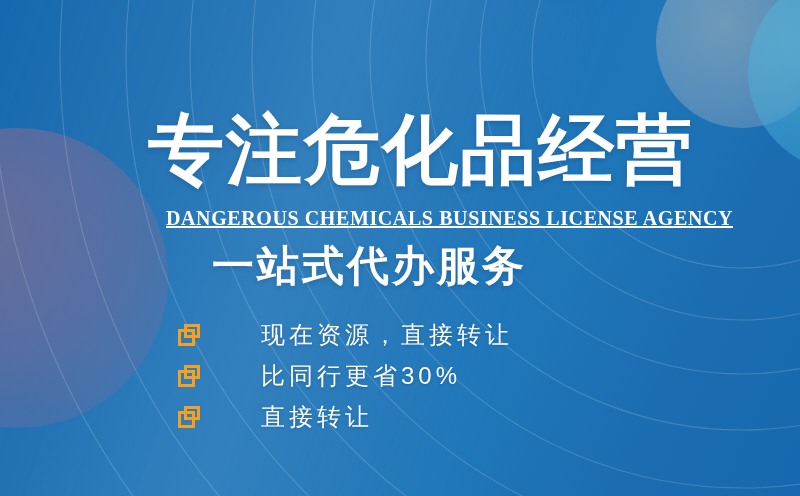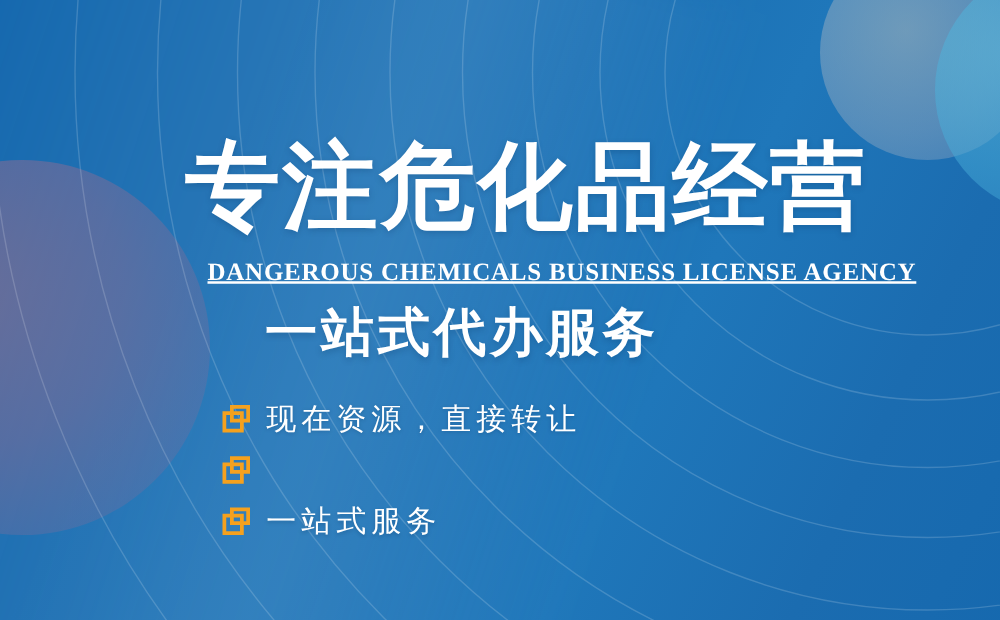--- a/index.html
+++ b/index.html
@@ -153,20 +153,21 @@
     position: absolute;
     left: 178px;
     top: 316px;
   }
 
   .bullet-row {
     display: flex;
     align-items: center;
     height: 38px;
     margin-bottom: 3px;
+    gap: 48px;
   }
 
   .bullet-icon {
     position: relative;
     width: 22px;
     height: 22px;
     margin-right: 13px;
     flex: 0 0 auto;
   }
   .bullet-icon .sq-back,
@@ -239,25 +240,26 @@
           <span class="sq-front"></span>
         </span>
         <span class="bullet-text">现在资源，直接转让</span>
       </div>
 
       <div class="bullet-row">
         <span class="bullet-icon">
           <span class="sq-back"></span>
           <span class="sq-front"></span>
         </span>
+        <span class="bullet-text">比同行更省30%</span>
       </div>
 
       <div class="bullet-row">
         <span class="bullet-icon">
           <span class="sq-back"></span>
           <span class="sq-front"></span>
         </span>
-        <span class="bullet-text">一站式服务</span>
+        <span class="bullet-text">直接转让</span>
       </div>
 
     </div>
   </div>
 </div>
 
 </body></html>

